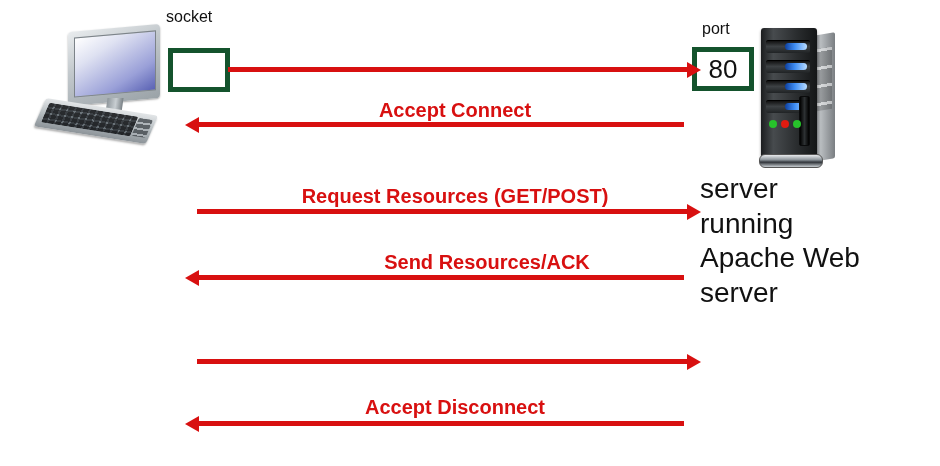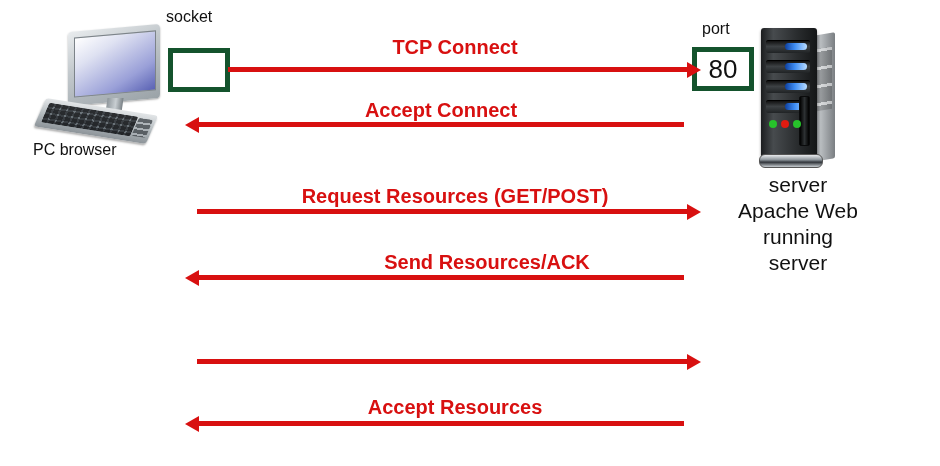--- a/index.html
+++ b/index.html
@@ -160,44 +160,42 @@
   }
   .arrow.left::after {
     left: -13px;
     transform: translateY(-50%);
     border-top: 8px solid transparent;
     border-bottom: 8px solid transparent;
     border-right: 14px solid #d81010;
   }
   .srv-caption {
     position: absolute;
-    text-align: center;
     color: #111111;
-    font-size: 21px;
+    font-size: 28px;
     line-height: 1.24;
   }
 </style>
 </head>
 <body>
 
 <div id="canvas">
 
   <div class="pc">
     <div class="pc-bezel">
       <div class="pc-screen"></div>
     </div>
     <div class="pc-neck"></div>
     <div class="pc-base"></div>
     <div class="pc-kb">
       <div class="pc-keys"></div>
       <div class="pc-numpad"></div>
     </div>
   </div>
 
-  <div class="lbl" style="left:33px; top:141px;">PC browser</div>
 
   <div class="lbl" style="left:166px; top:8px;">socket</div>
 
   <div class="portbox" style="left:168px; top:48px; width:62px; height:44px;"></div>
 
   <div class="srv">
     <div class="srv-side">
       <div class="srv-side-lines"></div>
     </div>
     <div class="srv-front">
@@ -222,35 +220,34 @@
     </div>
     <div class="srv-base"></div>
   </div>
 
   <div class="lbl" style="left:702px; top:20px;">port</div>
 
   <div class="portbox" style="left:692px; top:47px; width:62px; height:44px;">80</div>
 
   <div class="srv-caption" style="left:700px; top:172px; width:196px;">
     <div>server</div>
+    <div>running</div>
     <div>Apache Web</div>
-    <div>running</div>
     <div>server</div>
   </div>
 
-  <div class="msg center-x" style="left:455px; top:36px;">TCP Connect</div>
   <div class="arrow right" style="left:228px; top:67px; width:460px;"></div>
 
-  <div class="msg center-x" style="left:441px; top:99px;">Accept Connect</div>
+  <div class="msg center-x" style="left:455px; top:99px;">Accept Connect</div>
   <div class="arrow left" style="left:198px; top:122px; width:486px;"></div>
 
   <div class="msg center-x" style="left:455px; top:185px;">Request Resources (GET/POST)</div>
   <div class="arrow right" style="left:197px; top:209px; width:491px;"></div>
 
   <div class="msg center-x" style="left:455px; top:251px;margin-left:32px;">Send Resources/ACK</div>
   <div class="arrow left" style="left:198px; top:275px; width:486px;"></div>
 
   <div class="arrow right" style="left:197px; top:359px; width:491px;"></div>
 
-  <div class="msg center-x" style="left:455px; top:396px;">Accept Resources</div>
+  <div class="msg center-x" style="left:455px; top:396px;">Accept Disconnect</div>
   <div class="arrow left" style="left:198px; top:421px; width:486px;"></div>
 
 </div>
 
 </body></html>

